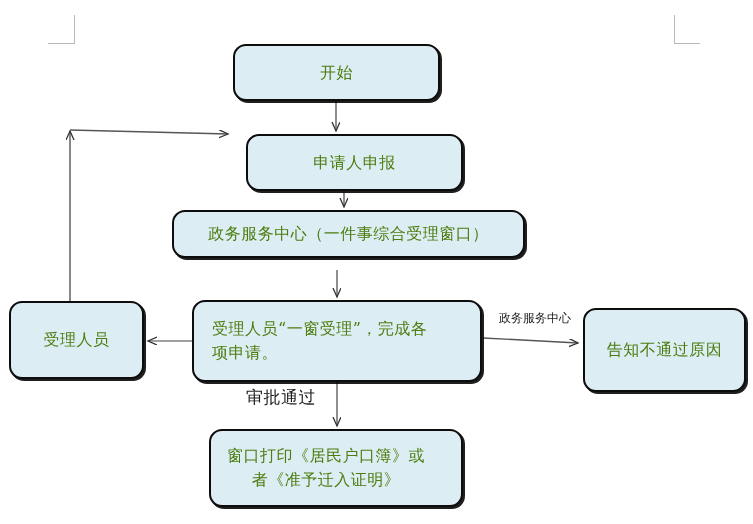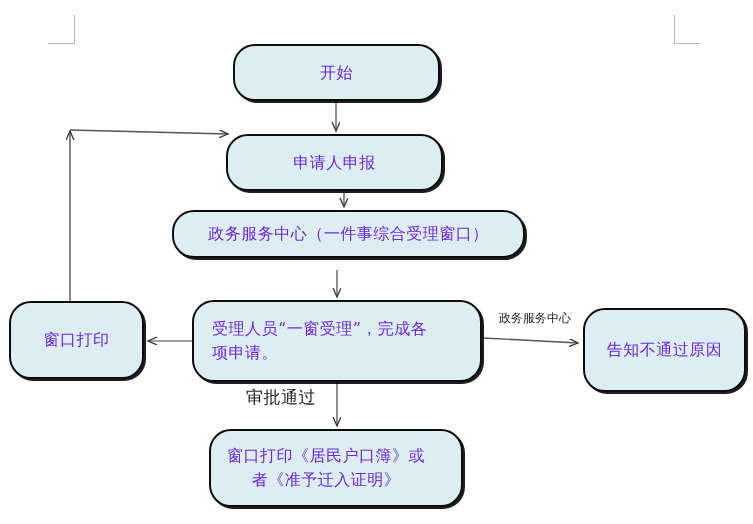--- a/index.html
+++ b/index.html
@@ -37,26 +37,26 @@
   .corner-tl .v { left: 26px; top: 6px; height: 29px; }
   .corner-tr .h { left: 4px; top: 34px; width: 26px; }
   .corner-tr .v { left: 4px; top: 6px; height: 29px; }
 
   
   .node {
     position: absolute;
     box-sizing: border-box;
     background: #dceef4;
     border: 2.5px solid #0d0d0d;
-    border-radius: 22px;
+    border-radius: 13px;
     display: flex;
     align-items: center;
     justify-content: center;
     text-align: center;
-    color: #6d28d9;
+    color: #4d7c0f;
     font-family: "DejaVu Serif", "Liberation Serif", serif;
     font-size: 16px;
     line-height: 1.5;
     letter-spacing: 0.5px;
     box-shadow: 2px 2px 0 rgba(0,0,0,0.88);
     padding: 4px 10px;
   }
   .node .label {
     display: block;
     white-space: pre-line;
@@ -118,35 +118,35 @@
 
     <line x1="483" y1="338" x2="578" y2="343" stroke="#555555" stroke-width="1.4" marker-end="url(#arrow)"></line>
 
     <line x1="337" y1="382" x2="337" y2="426" stroke="#444444" stroke-width="1.2" marker-end="url(#arrow)"></line>
   </svg>
 
   <div class="node" style="left:233px; top:44px; width:207px; height:57px;">
     <span class="label">开始</span>
   </div>
 
-  <div class="node" style="left:226px; top:134px; width:217px; height:57px;">
+  <div class="node" style="left:246px; top:134px; width:217px; height:57px;">
     <span class="label">申请人申报</span>
   </div>
 
   <div class="node" style="left:172px; top:210px; width:353px; height:48px;">
     <span class="label">政务服务中心（一件事综合受理窗口）</span>
   </div>
 
   <div class="node" style="left:192px; top:300px; width:290px; height:82px; justify-content:flex-start; text-align:left; padding-left:18px;">
     <span class="label">受理人员“一窗受理”，完成各
 项申请。</span>
   </div>
 
   <div class="node" style="left:9px; top:301px; width:135px; height:78px;">
-    <span class="label">窗口打印</span>
+    <span class="label">受理人员</span>
   </div>
 
   <div class="node" style="left:583px; top:308px; width:163px; height:84px;">
     <span class="label">告知不通过原因</span>
   </div>
 
   <div class="node" style="left:209px; top:429px; width:254px; height:78px; justify-content:flex-start; text-align:center; padding-left:16px;">
     <span class="label">窗口打印《居民户口簿》或
 者《准予迁入证明》</span>
   </div>

